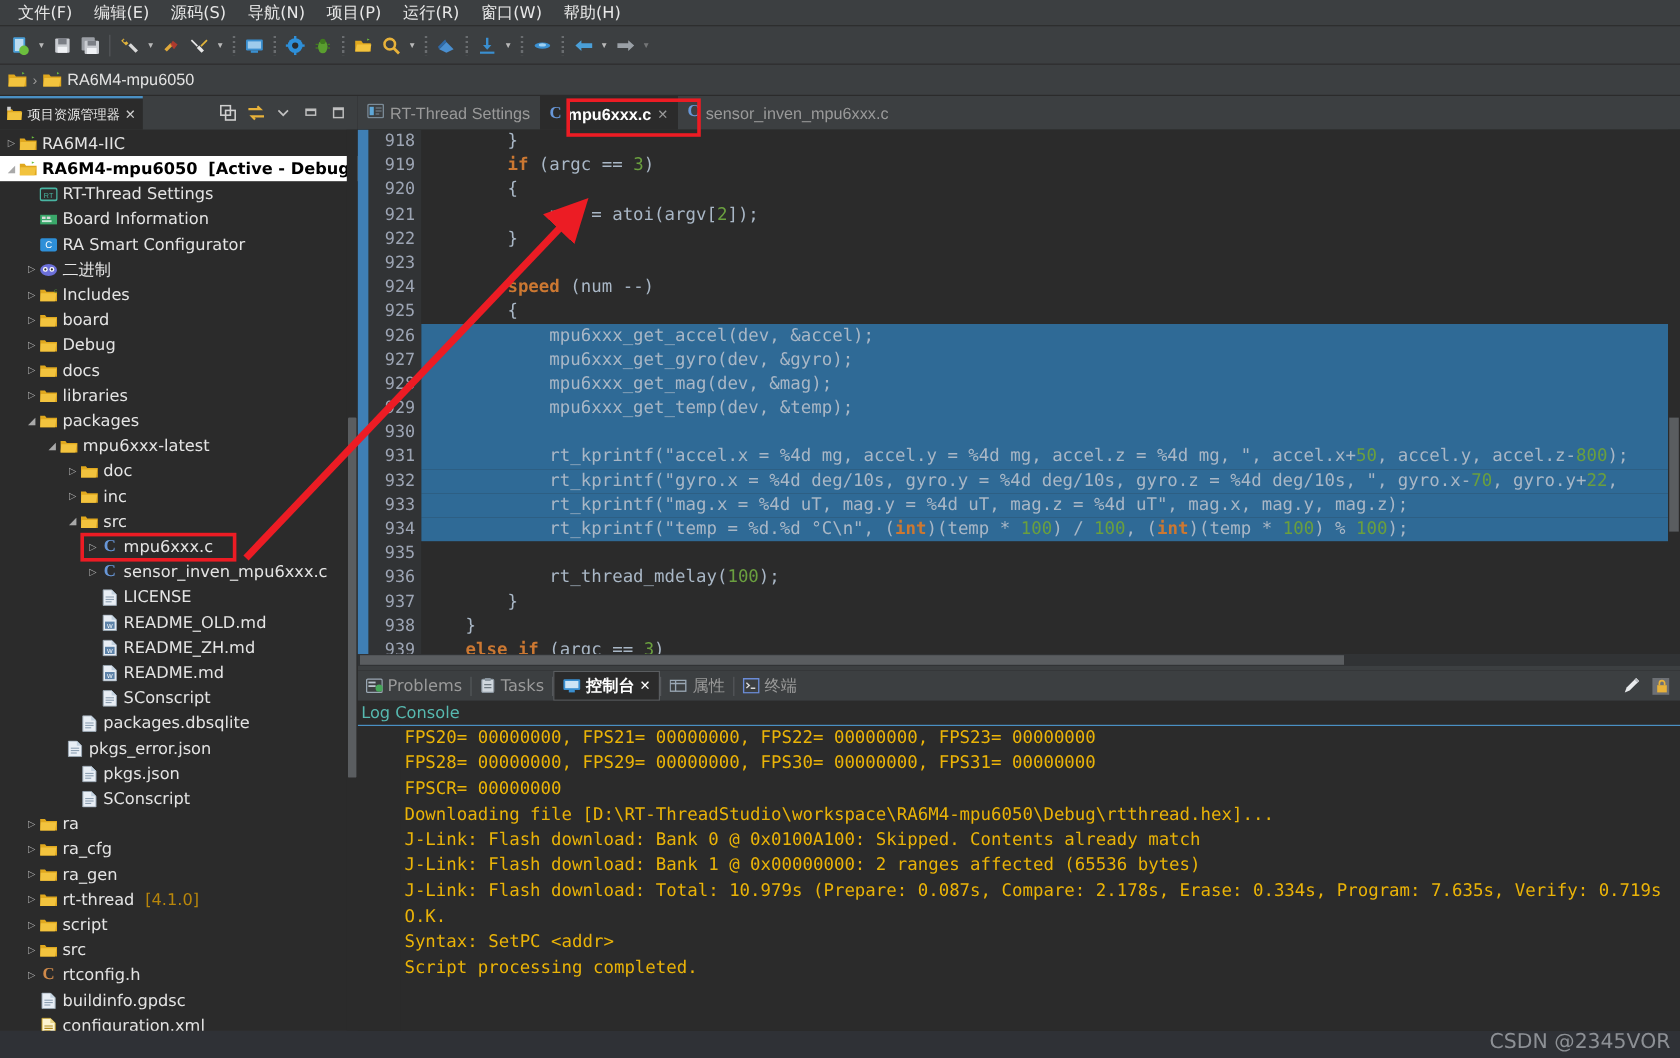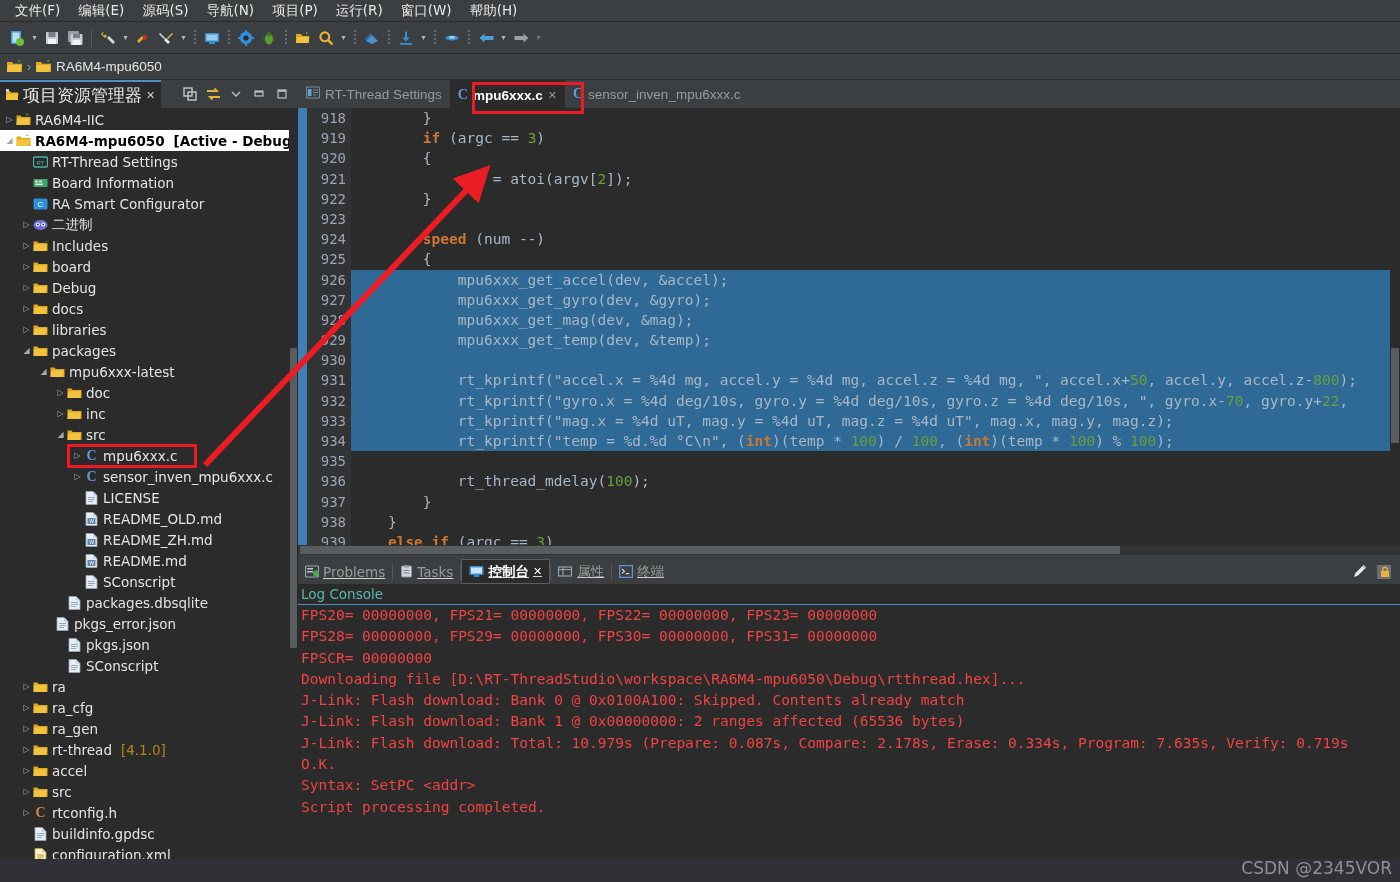--- a/index.html
+++ b/index.html
@@ -38,21 +38,21 @@
   }
   
   #main { display:flex; height:779px; }
   
   #left { width:298px; background:#3c3f41; display:flex; flex-direction:column; }
   #left-tabbar { height:28px; background:#3c3f41; display:flex; align-items:center; }
   #pe-tab {
     height:28px; background:#2b2b2b; display:flex; align-items:center; gap:4px;
     padding:0 6px 0 5px; border-top:2px solid #4a90c4;
   }
-  #pe-tab .tl { font-size:17px; color:#e6e6e6; font-family:"DejaVu Sans", sans-serif;}
+  #pe-tab .tl { font-size:11px; color:#e6e6e6; font-family:"DejaVu Sans", sans-serif;}
   #left-tools { flex:1; display:flex; align-items:center; justify-content:flex-end; gap:3px; padding-right:6px;}
   .ltool { width:20px; height:20px; display:flex; align-items:center; justify-content:center; }
   #tree {
     flex:1; background:#2b2b2b; overflow:hidden; padding-top:1px; position:relative;
   }
   .row { height:21px; display:flex; align-items:center; white-space:nowrap;
          font-size:13.5px; color:#e4e4e4; font-family:"DejaVu Sans", sans-serif;}
   .row.sel { background:#ffffff; color:#000000; }
   .row.sel .lbl { color:#000; }
   .row .arr { width:11px; text-align:center; color:#a9a9a9; font-size:8px; flex:none; }
@@ -94,21 +94,21 @@
   #con-tabbar { height:25px; background:#3c3f41; display:flex; align-items:center; }
   .ctab { height:25px; display:flex; align-items:center; gap:4px; padding:0 7px;
           font-size:13.5px; color:#9a9a9a; white-space:nowrap;
           font-family:"DejaVu Sans", sans-serif; }
   .ctab.active { background:#2b2b2b; color:#ffffff; }
   .ctab .close { font-size:11px; }
   #con-tools { flex:1; display:flex; align-items:center; justify-content:flex-end; gap:4px; padding-right:6px; }
   #con-title { height:21px; color:#57b9b0; font-size:13.5px; padding-left:3px; line-height:20px;
                background:#2b2b2b; font-family:"DejaVu Sans", sans-serif; border-bottom:1px solid #4a90c4; }
   #con-body { flex:1; background:#2b2b2b; overflow:hidden; padding-left:3px;
-              font-family:"DejaVu Sans Mono", monospace; font-size:14.5px; color:#ef4444; }
+              font-family:"DejaVu Sans Mono", monospace; font-size:14.5px; color:#eab308;margin-left:36px; }
   #con-body div { height:21.3px; line-height:21.3px; white-space:pre; }
   
   .sash-h { height:4px; background:#3c3f41; }
   
   .redbox { position:absolute; border:3px solid #ec1c24; pointer-events:none; }
   #arrow-svg { position:absolute; left:0; top:0; width:1400px; height:882px; pointer-events:none; }
   #watermark { position:absolute; right:8px; bottom:4px; color:#8d9095; font-size:17px;
                font-family:"DejaVu Sans", sans-serif; }
 </style>
 </head>
@@ -671,21 +671,21 @@
             <span style="margin-left: 9px; color: rgb(184, 134, 11);">[4.1.0]</span>
           </div>
           <div class="row" style="padding-left: 21px;">
             <span class="arr">▷</span>
             <span class="ico">
               <svg width="15" height="14" viewBox="0 0 15 14">
                 <path d="M0.5 2.5h4l1.2 1.6H14.5V12H0.5z" fill="#e0a81e"></path>
                 <path d="M1 5.3h13L12.8 12H0.5z" fill="#f2c33e"></path>
               </svg>
             </span>
-            <span class="lbl">accel</span>
+            <span class="lbl">script</span>
           </div>
           <div class="row" style="padding-left: 21px;">
             <span class="arr">▷</span>
             <span class="ico">
               <svg width="15" height="14" viewBox="0 0 15 14">
                 <path d="M0.5 2.5h4l1.2 1.6H14.5V12H0.5z" fill="#e0a81e"></path>
                 <path d="M1 5.3h13L12.8 12H0.5z" fill="#f2c33e"></path>
               </svg>
             </span>
             <span class="lbl">src</span>
@@ -815,21 +815,21 @@
       </div>
     </div>
     <div id="ed-hsb">
       <div class="thumb" style="left:2px;width:820px;"></div>
     </div>
 
     <div class="sash-h"></div>
 
     <div id="console">
       <div id="con-tabbar">
-        <div id="con-tabs" style="display:flex;align-items:center;text-decoration:underline;">
+        <div id="con-tabs" style="display:flex;align-items:center;">
             <div class="ctab">
               <span style="display: flex;">
                 <svg width="14" height="13" viewBox="0 0 14 13">
                   <rect x="0.5" y="1" width="13" height="11" rx="1" fill="none" stroke="#9aa7b4" stroke-width="1.1"></rect>
                   <rect x="2" y="3" width="6" height="1.5" fill="#b9c3cc"></rect>
                   <rect x="2" y="6" width="6" height="1.5" fill="#b9c3cc"></rect>
                   <circle cx="11" cy="8.5" r="3" fill="#46a85a"></circle>
                 </svg>
               </span>
               <span>Problems</span>

